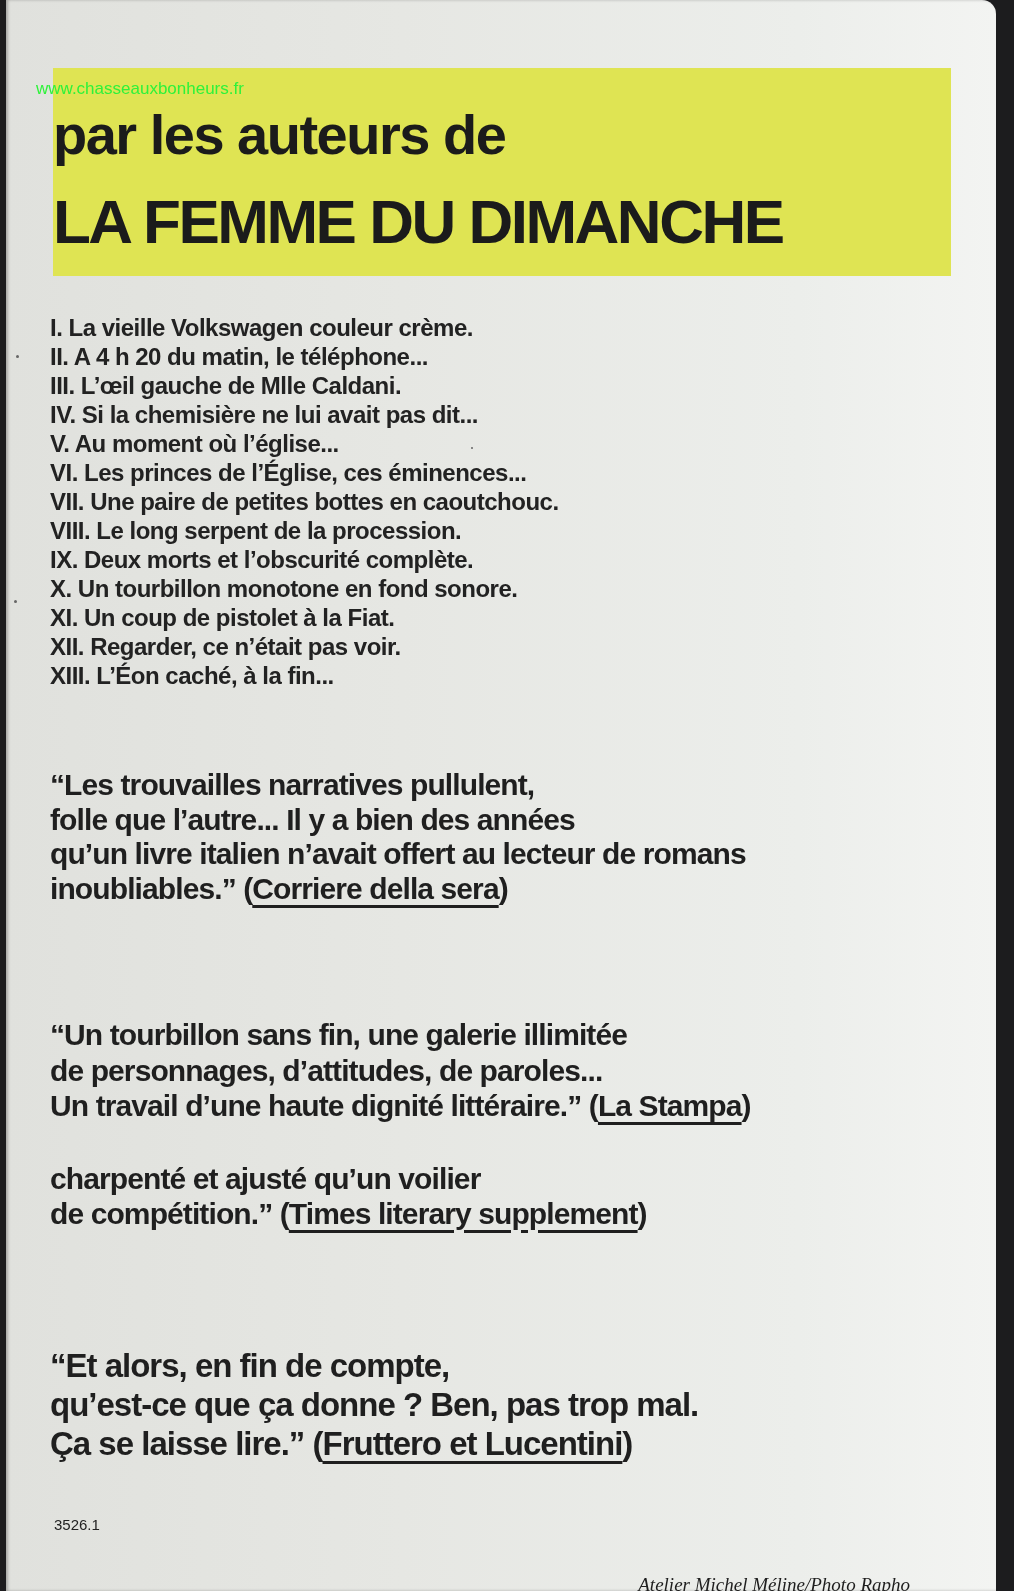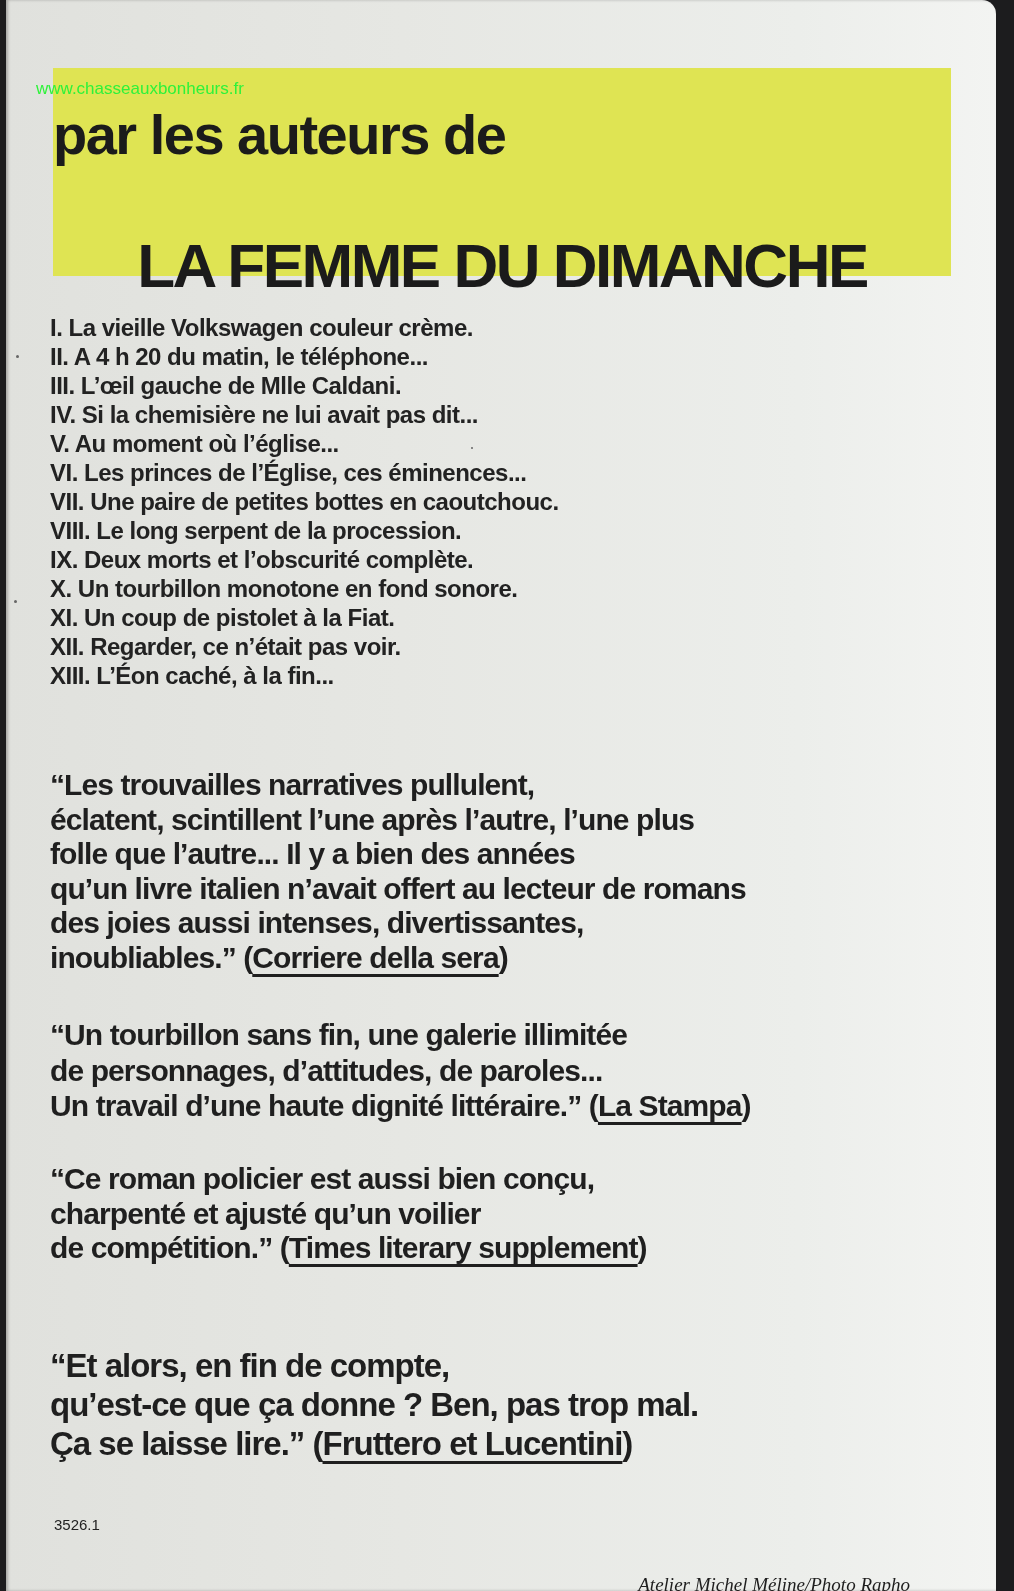--- a/index.html
+++ b/index.html
@@ -22,22 +22,22 @@
   }
   .banner {
     position: absolute; left: 47px; top: 68px; width: 898px; height: 208px;
     background: #dfe453;
   }
   .banner-line1 {
     position: absolute; left: 0; width: 100%; top: 34px; text-align: left;
     font-weight: bold; font-size: 56px; color: #1b1b1b; letter-spacing: -1.5px;
   }
   .banner-line2 {
-    position: absolute; left: 0; width: 100%; top: 118px; text-align: center;
-    font-weight: bold; font-size: 62px; color: #1b1b1b; letter-spacing: -2.5px; margin-top: 44px;
+    position: absolute; left: 0; width: 100%; top: 118px; text-align: left;
+    font-weight: bold; font-size: 62px; color: #1b1b1b; letter-spacing: -2.5px;
   }
   .chapters {
     position: absolute; left: 44px; top: 313px; margin: 0; padding: 0; list-style: none;
   }
   .chapters li {
     font-weight: bold; font-size: 24px; line-height: 29px; color: #222;
     letter-spacing: -0.5px; white-space: nowrap;
   }
   .quote {
     position: absolute; left: 44px; margin: 0;
@@ -81,35 +81,32 @@
     <li>VIII. Le long serpent de la procession.</li>
     <li>IX. Deux morts et l’obscurité complète.</li>
     <li>X. Un tourbillon monotone en fond sonore.</li>
     <li>XI. Un coup de pistolet à la Fiat.</li>
     <li>XII. Regarder, ce n’était pas voir.</li>
     <li>XIII. L’Éon caché, à la fin...</li>
   </ul>
 
   <div class="quote q1">
     <span class="line">“Les trouvailles narratives pullulent,</span>
-    <span class="line">éclatent, scintillent l’une après l’autre, l’une plus</span>
     <span class="line">folle que l’autre... Il y a bien des années</span>
     <span class="line">qu’un livre italien n’avait offert au lecteur de romans</span>
-    <span class="line">des joies aussi intenses, divertissantes,</span>
     <span class="line"><span>inoubliables.” (</span><span class="src">Corriere della sera</span><span>)</span></span>
   </div>
 
   <div class="quote q2">
     <span class="line">“Un tourbillon sans fin, une galerie illimitée</span>
     <span class="line">de personnages, d’attitudes, de paroles...</span>
     <span class="line"><span>Un travail d’une haute dignité littéraire.” (</span><span class="src">La Stampa</span><span>)</span></span>
   </div>
 
   <div class="quote q3">
-    <span class="line">“Ce roman policier est aussi bien conçu,</span>
     <span class="line">charpenté et ajusté qu’un voilier</span>
     <span class="line"><span>de compétition.” (</span><span class="src">Times literary supplement</span><span>)</span></span>
   </div>
 
   <div class="quote q4">
     <span class="line">“Et alors, en fin de compte,</span>
     <span class="line">qu’est-ce que ça donne ? Ben, pas trop mal.</span>
     <span class="line"><span>Ça se laisse lire.” (</span><span class="src">Fruttero et Lucentini</span><span>)</span></span>
   </div>
 

